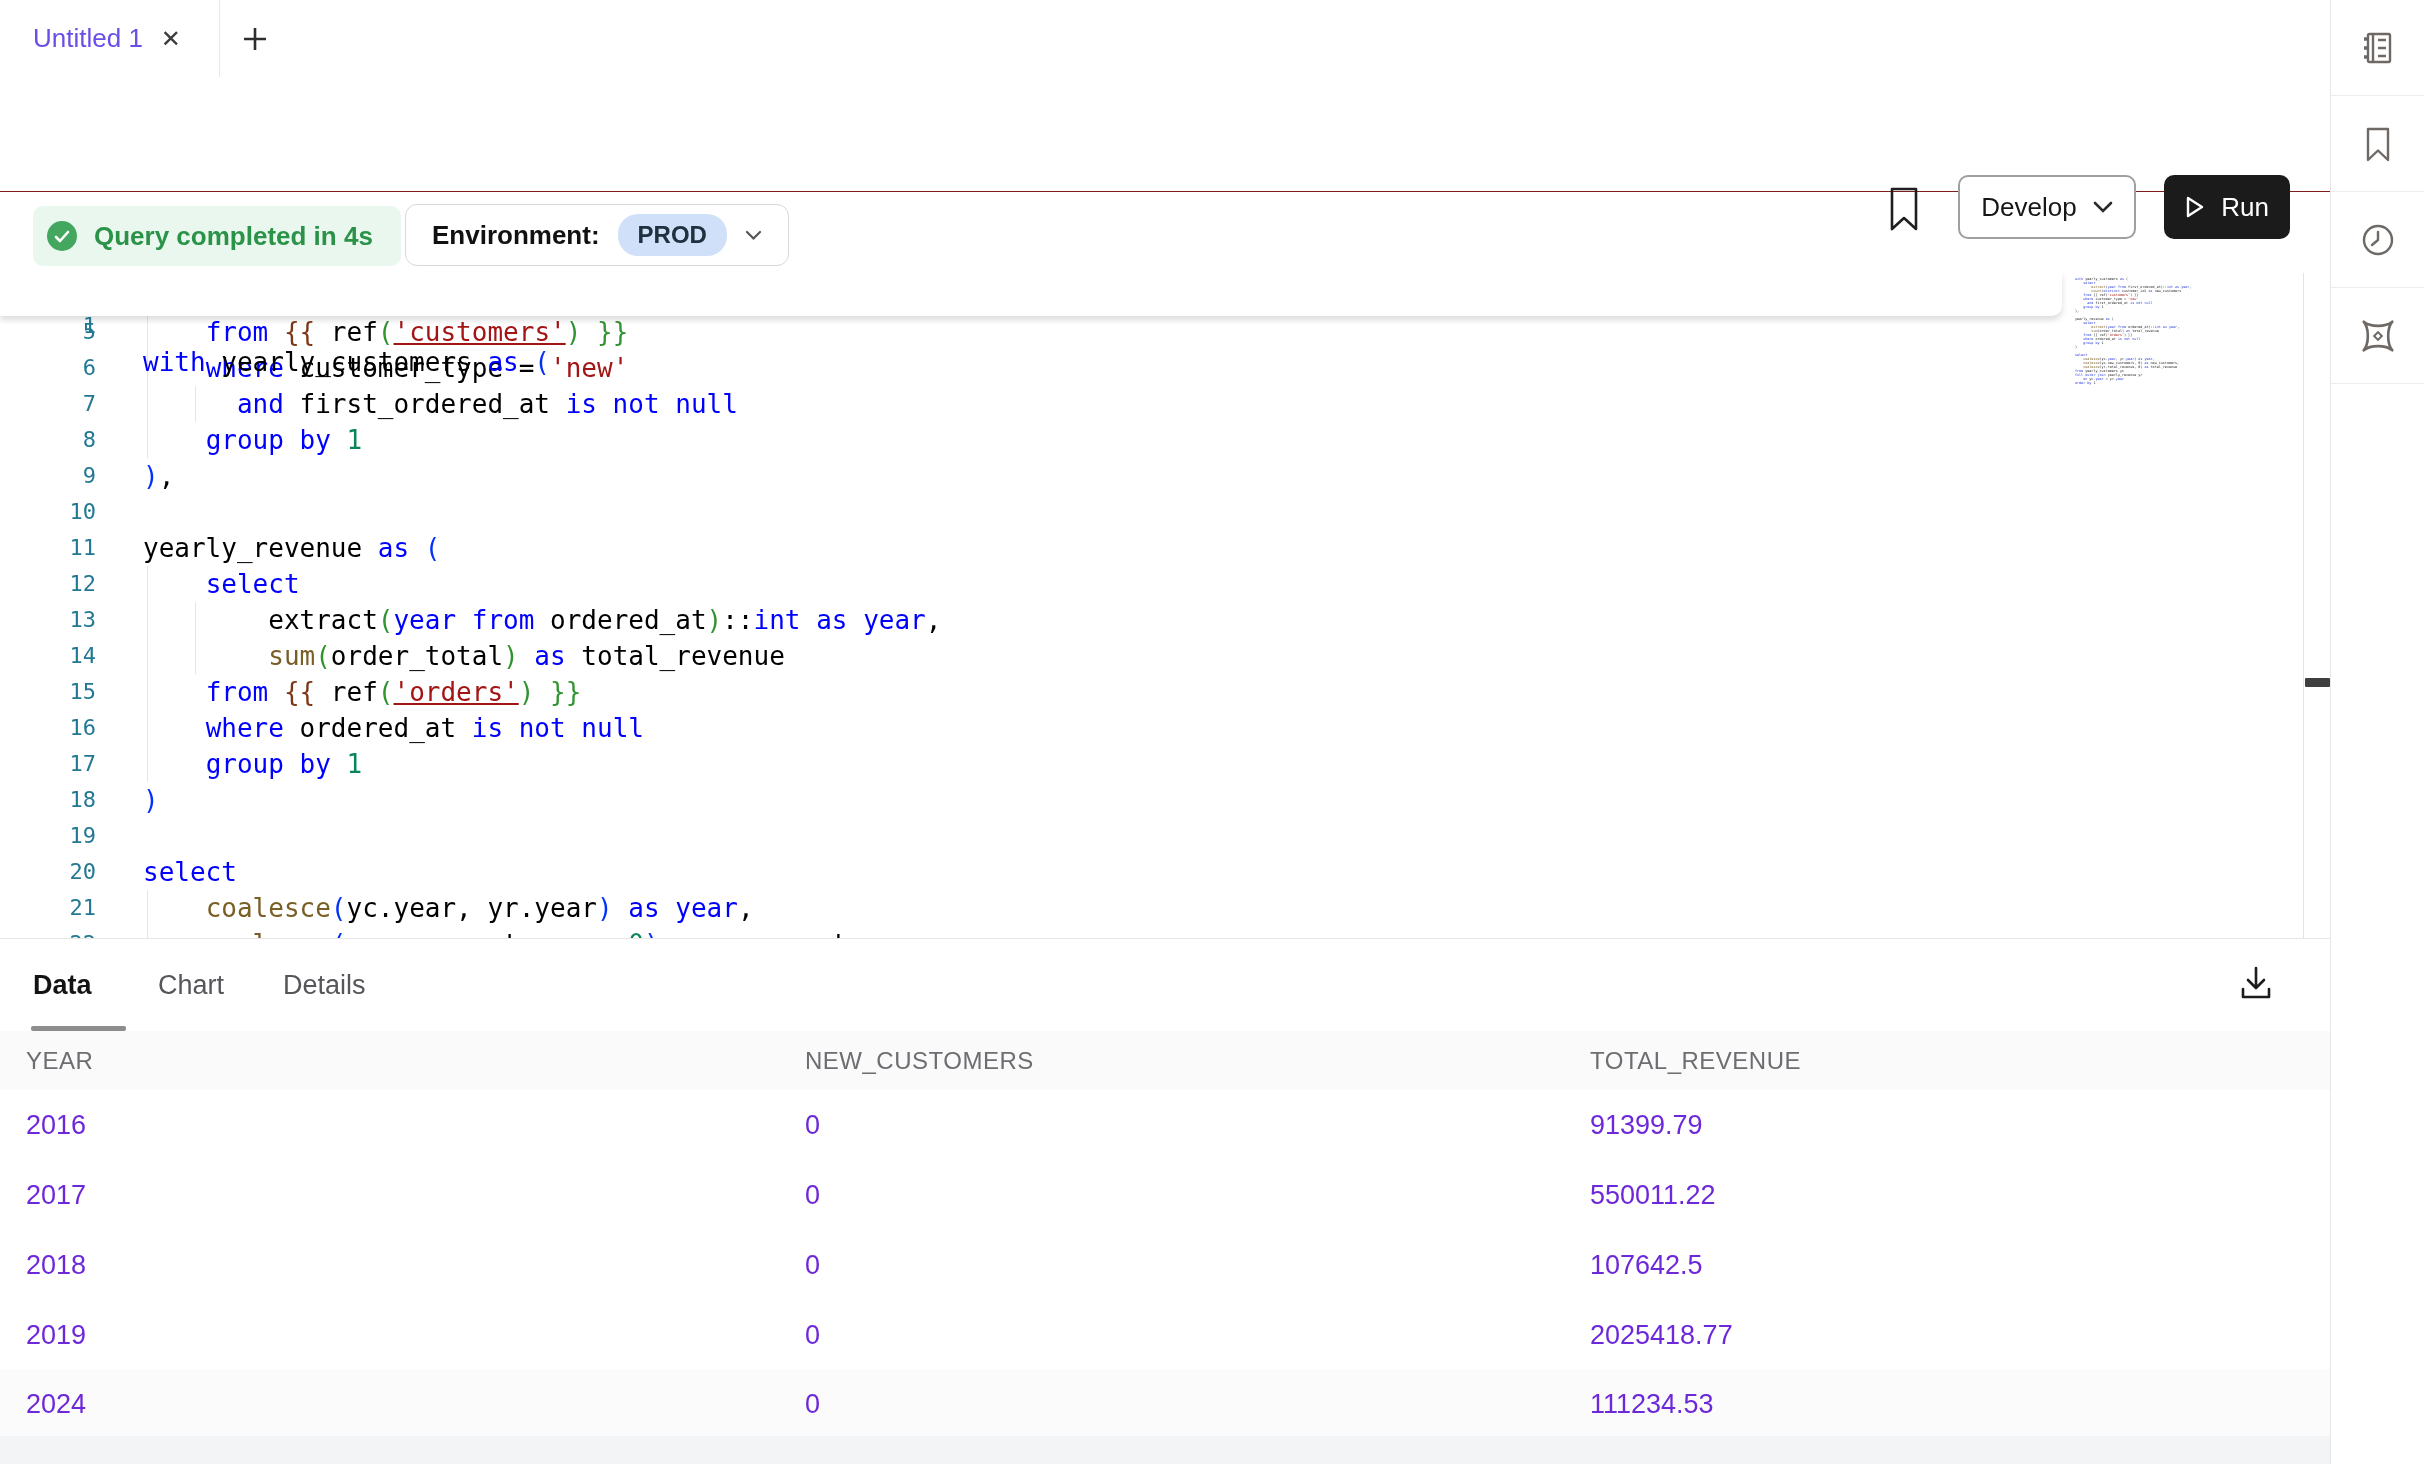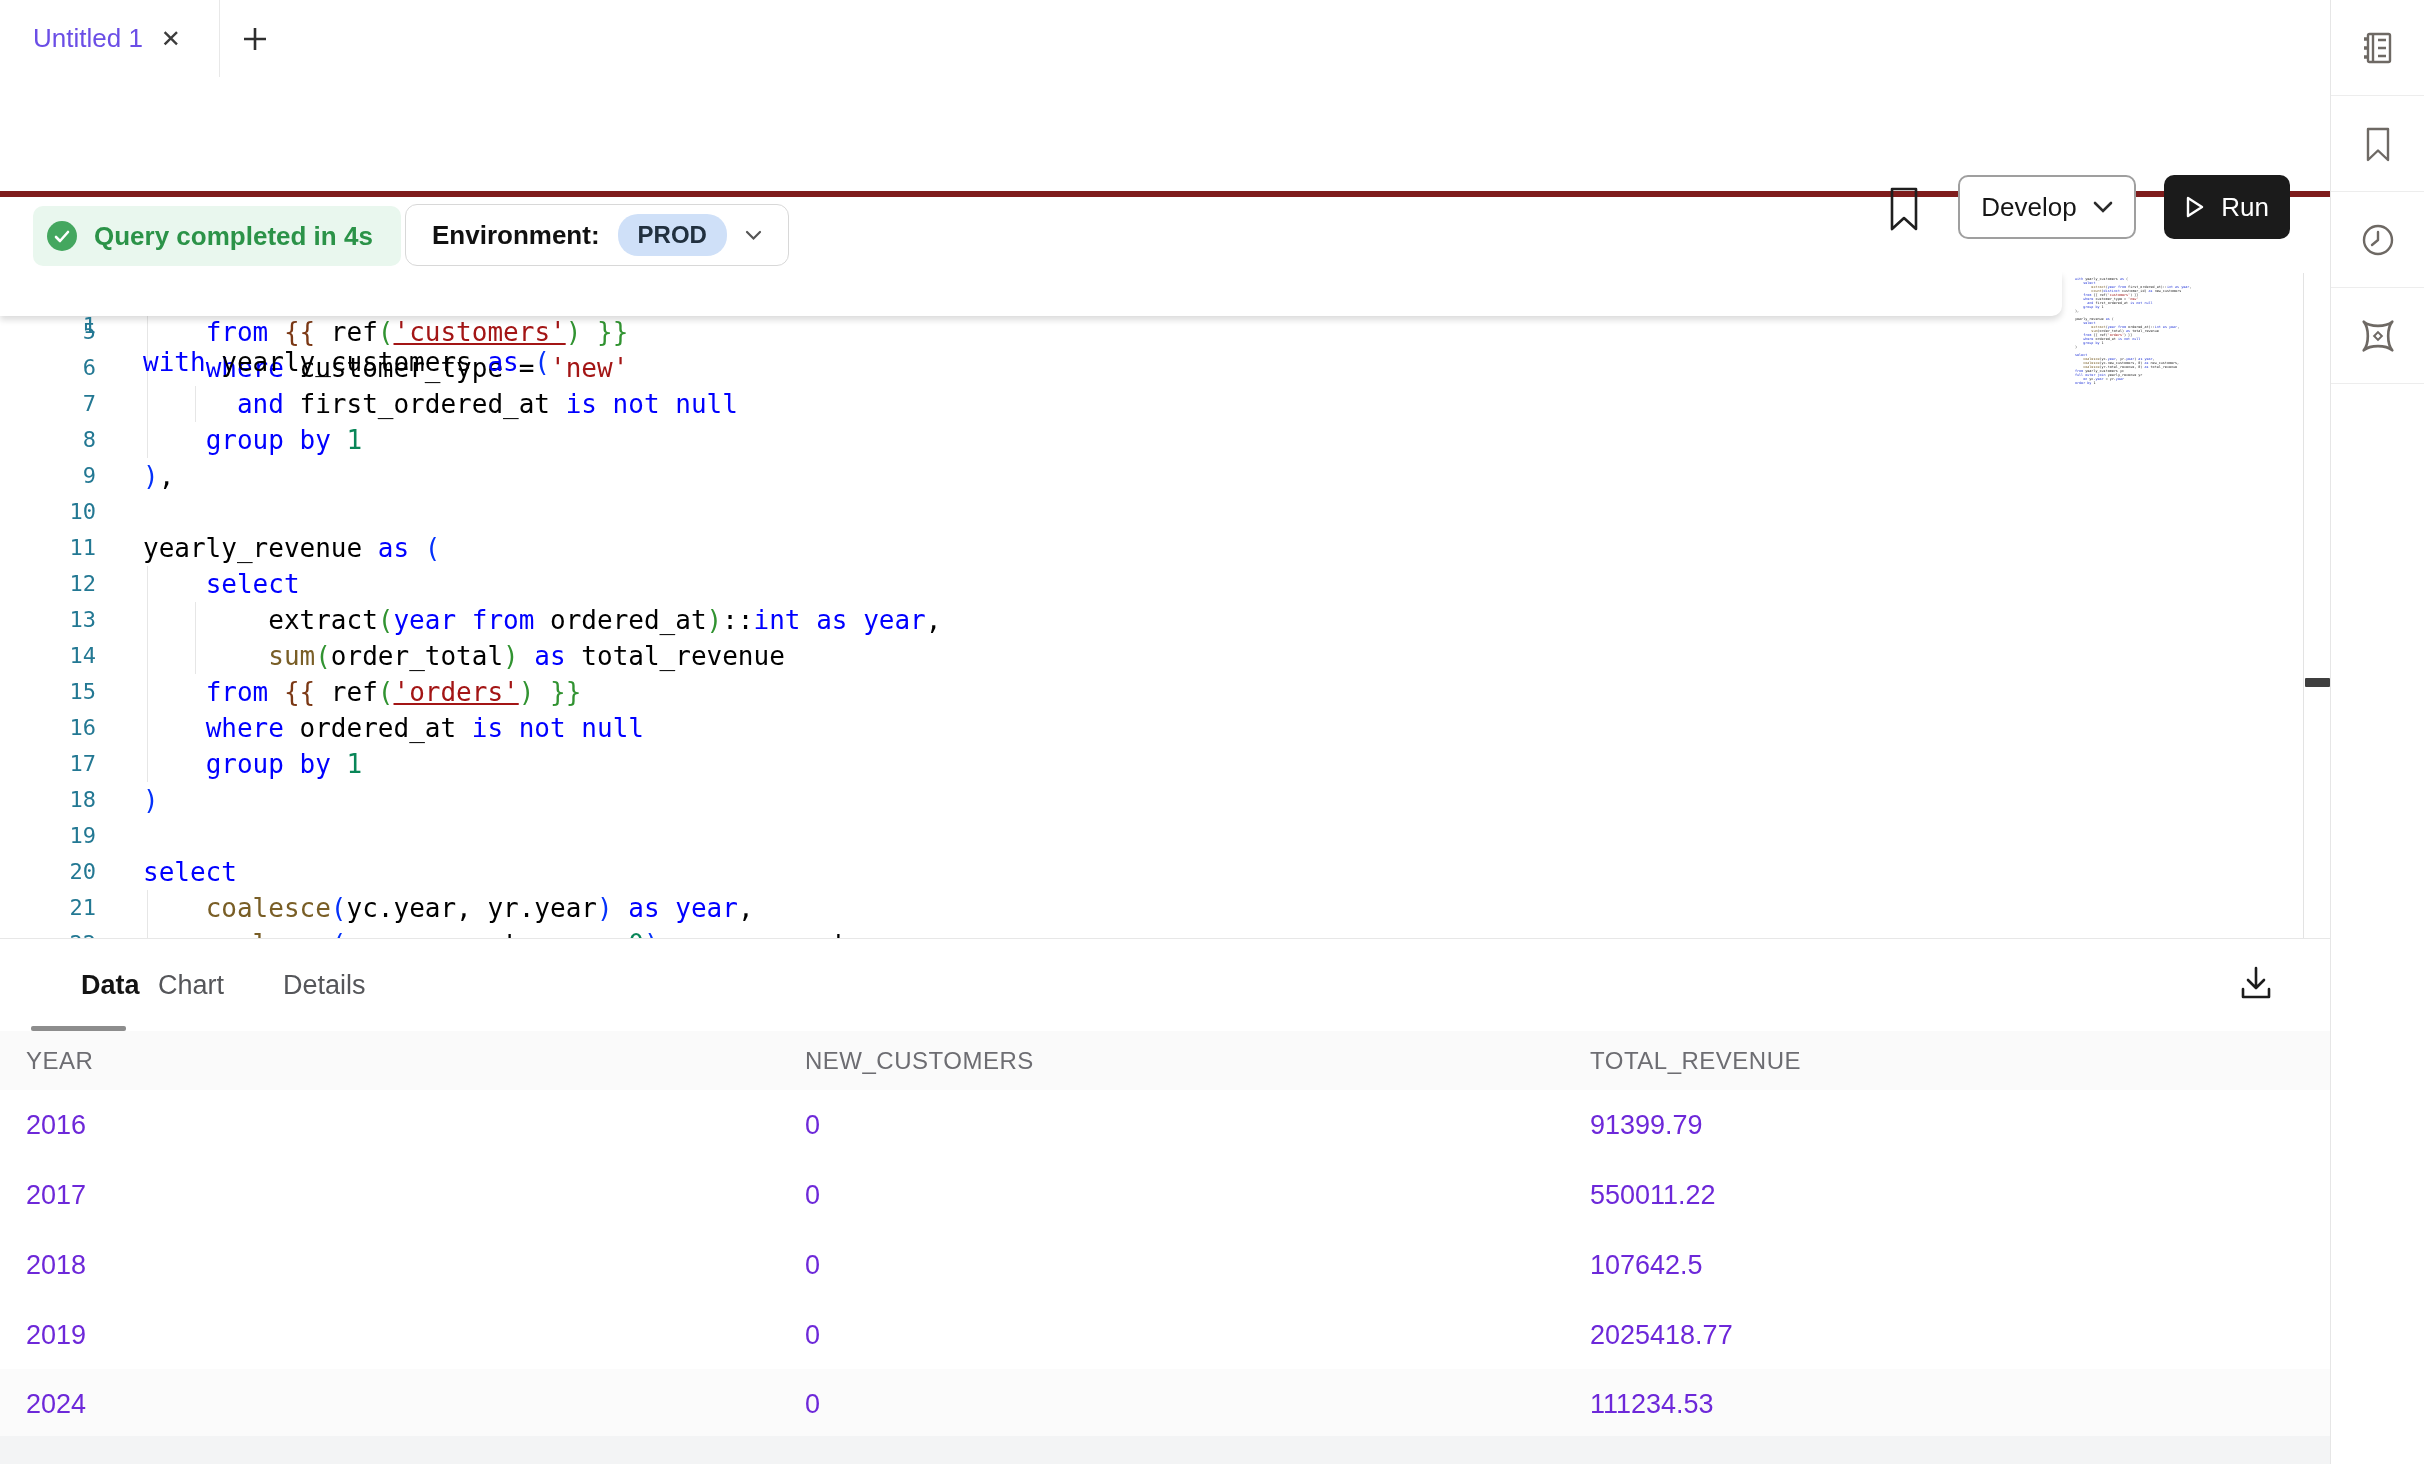--- a/index.html
+++ b/index.html
@@ -11,21 +11,21 @@
   .rail-cell{height:95px;border-bottom:1px solid #ededed;display:flex;align-items:center;justify-content:center;cursor:pointer;}
   .rail-cell svg{stroke:#6e6964;fill:none;stroke-width:2.4;}
   .resize-grip{position:absolute;right:0;bottom:0;width:0;height:0;border-left:13px solid transparent;border-bottom:13px solid #1c1c1c;}
   
   .tabbar{position:absolute;left:0;top:0;width:2330px;height:77px;border-bottom:1px solid #e8e8e8;background:#fff;}
   .tab{position:absolute;left:0;top:0;width:220px;height:77px;border-right:1px solid #e8e8e8;display:flex;align-items:center;padding-left:33px;box-sizing:border-box;cursor:pointer;}
   .tab-label{color:#6b4ee6;font-size:26px;}
   .tab-close{margin-left:18px;color:#3c3c3c;font-size:24px;line-height:1;cursor:pointer;}
   .new-tab{position:absolute;left:238px;top:22px;width:34px;height:34px;display:flex;align-items:center;justify-content:center;cursor:pointer;}
   
-  .toolbar{position:absolute;left:0;top:77px;width:2330px;height:114px;border-bottom:6px solid #7f1d1d;background:#fff;}
+  .toolbar{position:absolute;left:0;top:77px;width:2330px;height:114px;border-bottom:1px solid #7f1d1d;background:#fff;}
   .bm-btn{position:absolute;left:1884px;top:108px;width:40px;height:48px;cursor:pointer;}
   .develop-btn{position:absolute;left:1958px;top:98px;width:178px;height:64px;border:2px solid #9f9f9f;border-radius:10px;box-sizing:border-box;display:flex;align-items:center;justify-content:center;gap:16px;font-size:26px;color:#161616;background:#fff;cursor:pointer;}
   .run-btn{position:absolute;left:2164px;top:98px;width:126px;height:64px;background:#1b1b1b;border-radius:10px;display:flex;align-items:center;justify-content:center;gap:16px;color:#fff;font-size:26px;cursor:pointer;}
   
   .status-pill{position:absolute;left:33px;top:206px;height:60px;background:#e9f7ee;border-radius:10px;display:flex;align-items:center;gap:17px;padding:0 28px 0 14px;}
   .status-pill .txt{color:#2b9348;font-size:26px;font-weight:600;}
   .check-circle{width:30px;height:30px;border-radius:50%;background:#44a75f;display:flex;align-items:center;justify-content:center;}
   .env-select{position:absolute;left:405px;top:204px;height:62px;border:1.5px solid #d8d8d8;border-radius:12px;background:#fff;display:flex;align-items:center;gap:18px;padding:0 26px;box-sizing:border-box;cursor:pointer;font-weight:bold;}
   .env-label{font-size:26px;color:#111;}
   .env-chip{background:#cfe0f8;color:#21303f;border-radius:20px;font-size:24px;padding:7px 20px;}
@@ -42,21 +42,21 @@
   .sticky{position:absolute;left:0;top:0;width:2062px;height:44px;background:#fff;box-shadow:0 4px 6px rgba(0,0,0,.14);border-radius:0 0 10px 0;z-index:5;}
   .gutter{position:absolute;left:2303px;top:273px;width:26px;height:665px;border-left:1px solid #e3e3e3;background:#fff;}
   .gutter-dash{position:absolute;left:1px;top:405px;width:25px;height:9px;background:#3f3f3f;border-radius:1px;cursor:pointer;}
   .minimap{position:absolute;left:2075px;top:5px;width:132px;height:112px;overflow:hidden;cursor:pointer;}
   .minimap pre{margin:0;font-family:"DejaVu Sans Mono",monospace;font-size:3.4px;line-height:4.0px;color:#222;}
   .minimap .mk{color:#2436d8;} .minimap .ms{color:#a31515;} .minimap .mf{color:#795e26;}
   
   .panel{position:absolute;left:0;top:938px;width:2330px;height:526px;border-top:1px solid #e7e7e7;background:#fff;}
   .ptabs{position:relative;height:92px;}
   .ptab{position:absolute;top:0;height:92px;display:flex;align-items:center;font-size:27px;color:#55565a;cursor:pointer;}
-  .ptab.active{color:#141414;font-weight:700;margin-left:48px;}
+  .ptab.active{color:#141414;font-weight:700;}
   .ptab-underline{position:absolute;left:31px;bottom:0;width:95px;height:5px;background:#8d8d8d;border-radius:2px;}
   .dl-btn{position:absolute;left:2236px;top:24px;width:44px;height:44px;cursor:pointer;}
   .thead{position:absolute;left:0;top:92px;width:2330px;height:59px;background:#fafafa;border-bottom:1px solid #e6e6e6;}
   .th{position:absolute;top:0;height:59px;line-height:59px;font-size:24px;color:#6d6d72;letter-spacing:.5px;}
   .trow{position:absolute;left:0;width:2330px;height:70px;border-bottom:1px solid #eeeeee;background:#fff;}
   .trow.last{background:#fbfbfb;}
   .td{position:absolute;top:0;height:70px;line-height:70px;font-size:27px;color:#6d28d9;}
   .c0{left:26px;} .c1{left:805px;} .c2{left:1590px;}
   .bottom-strip{position:absolute;left:0;top:497px;width:2330px;height:29px;background:#f3f4f5;}
 </style>

